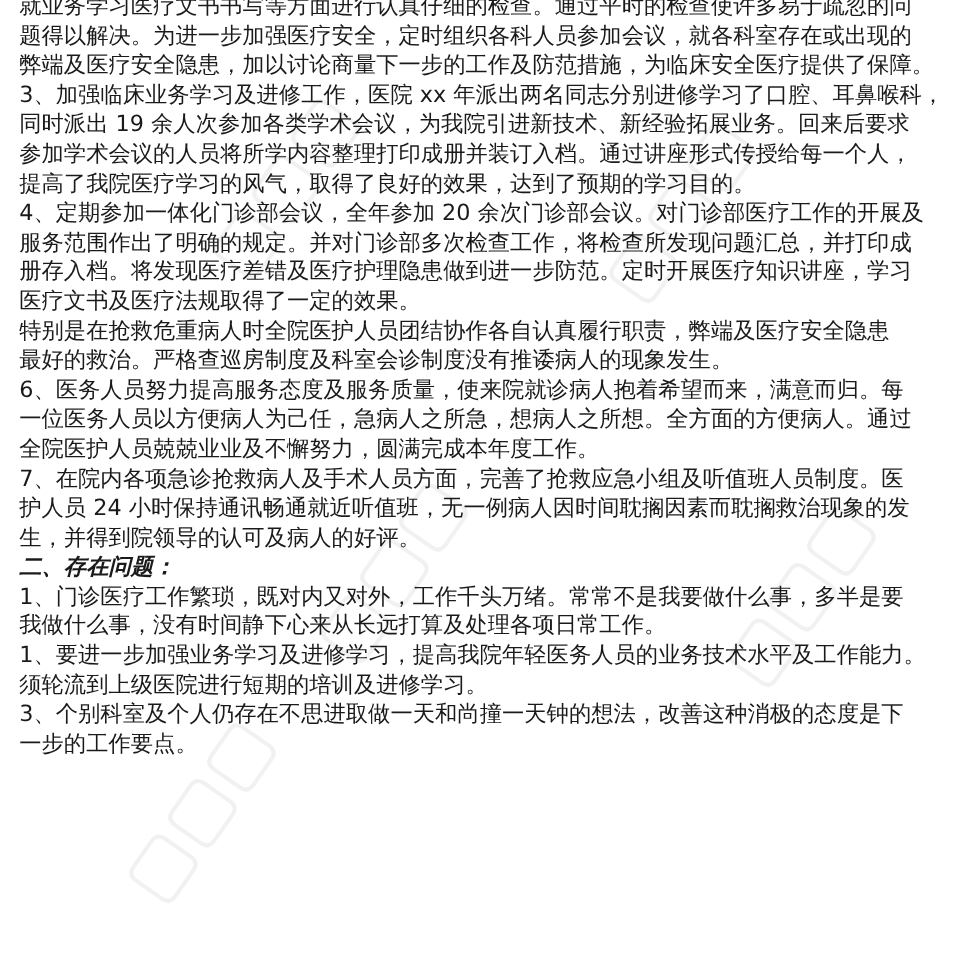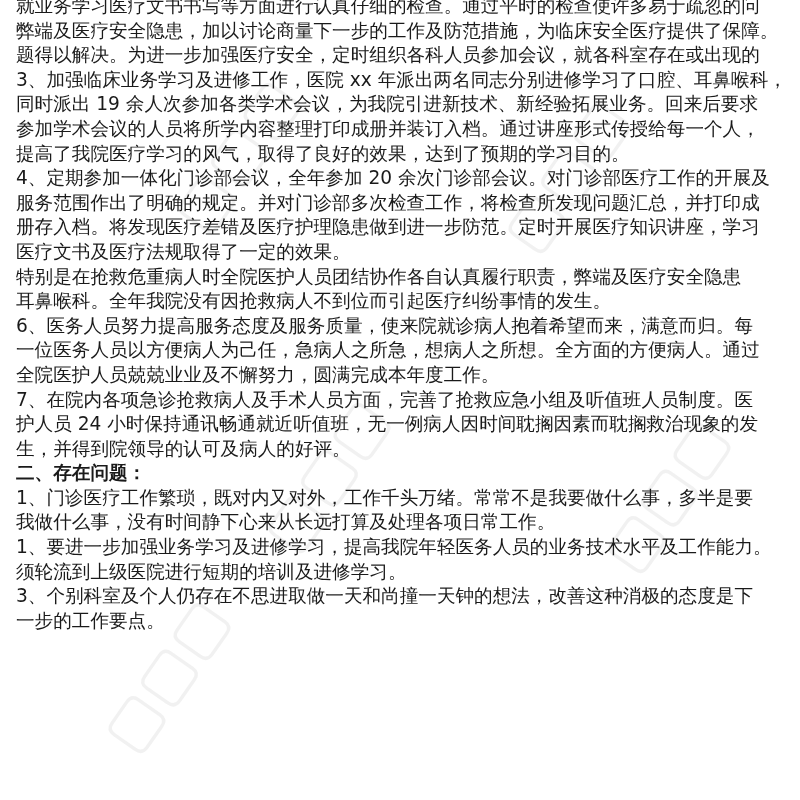--- a/index.html
+++ b/index.html
@@ -25,20 +25,21 @@
       display: block;
       height: 24.6px;
       line-height: 24.6px;
       font-size: 18.6px;
       white-space: nowrap;
       overflow: visible;
       letter-spacing: 0px;
     }
     .line.heading {
       font-weight: bold;
+      font-style: italic;
     }
     .watermark {
       position: absolute;
       color: rgba(180,180,180,0.18);
       font-size: 60px;
       font-weight: bold;
       transform: rotate(-55deg);
       pointer-events: none;
       white-space: nowrap;
       font-family: "DejaVu Sans", sans-serif;
@@ -48,32 +49,32 @@
 <body>
 
 <div class="watermark" style="left:150px; top:120px;">▢▢▢</div>
 <div class="watermark" style="left:480px; top:140px;">▢▢▢</div>
 <div class="watermark" style="left:240px; top:440px;">▢▢▢</div>
 <div class="watermark" style="left:580px; top:460px;">▢▢▢</div>
 <div class="watermark" style="left:80px; top:640px;">▢▢▢</div>
 
 <div class="page">
   <span class="line">就业务学习医疗文书书写等方面进行认真仔细的检查。通过平时的检查使许多易于疏忽的问</span>
+  <span class="line">题得以解决。为进一步加强医疗安全，定时组织各科人员参加会议，就各科室存在或出现的</span>
   <span class="line">弊端及医疗安全隐患，加以讨论商量下一步的工作及防范措施，为临床安全医疗提供了保障。</span>
-  <span class="line">题得以解决。为进一步加强医疗安全，定时组织各科人员参加会议，就各科室存在或出现的</span>
   <span class="line">3、加强临床业务学习及进修工作，医院 xx 年派出两名同志分别进修学习了口腔、耳鼻喉科，</span>
   <span class="line">同时派出 19 余人次参加各类学术会议，为我院引进新技术、新经验拓展业务。回来后要求</span>
   <span class="line">参加学术会议的人员将所学内容整理打印成册并装订入档。通过讲座形式传授给每一个人，</span>
   <span class="line">提高了我院医疗学习的风气，取得了良好的效果，达到了预期的学习目的。</span>
   <span class="line">4、定期参加一体化门诊部会议，全年参加 20 余次门诊部会议。对门诊部医疗工作的开展及</span>
   <span class="line">服务范围作出了明确的规定。并对门诊部多次检查工作，将检查所发现问题汇总，并打印成</span>
   <span class="line">册存入档。将发现医疗差错及医疗护理隐患做到进一步防范。定时开展医疗知识讲座，学习</span>
   <span class="line">医疗文书及医疗法规取得了一定的效果。</span>
   <span class="line">特别是在抢救危重病人时全院医护人员团结协作各自认真履行职责，弊端及医疗安全隐患</span>
-  <span class="line">耳鼻喉科。全年我院没有因抢救病人不到位而引起医疗纠纷事情的发生。</span>
+  <span class="line">最好的救治。严格查巡房制度及科室会诊制度没有推诿病人的现象发生。</span>
   <span class="line">6、医务人员努力提高服务态度及服务质量，使来院就诊病人抱着希望而来，满意而归。每</span>
   <span class="line">一位医务人员以方便病人为己任，急病人之所急，想病人之所想。全方面的方便病人。通过</span>
   <span class="line">全院医护人员兢兢业业及不懈努力，圆满完成本年度工作。</span>
   <span class="line">7、在院内各项急诊抢救病人及手术人员方面，完善了抢救应急小组及听值班人员制度。医</span>
   <span class="line">护人员 24 小时保持通讯畅通就近听值班，无一例病人因时间耽搁因素而耽搁救治现象的发</span>
   <span class="line">生，并得到院领导的认可及病人的好评。</span>
   <span class="line heading">二、存在问题：</span>
   <span class="line">1、门诊医疗工作繁琐，既对内又对外，工作千头万绪。常常不是我要做什么事，多半是要</span>
   <span class="line">我做什么事，没有时间静下心来从长远打算及处理各项日常工作。</span>
   <span class="line">1、要进一步加强业务学习及进修学习，提高我院年轻医务人员的业务技术水平及工作能力。</span>

